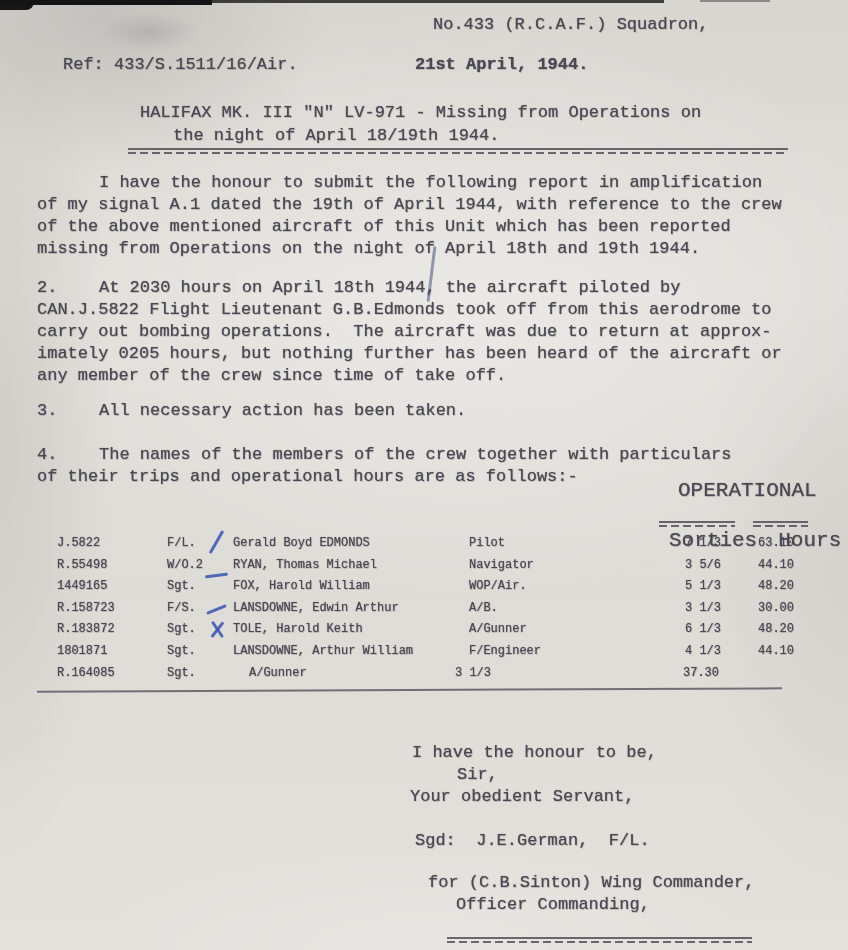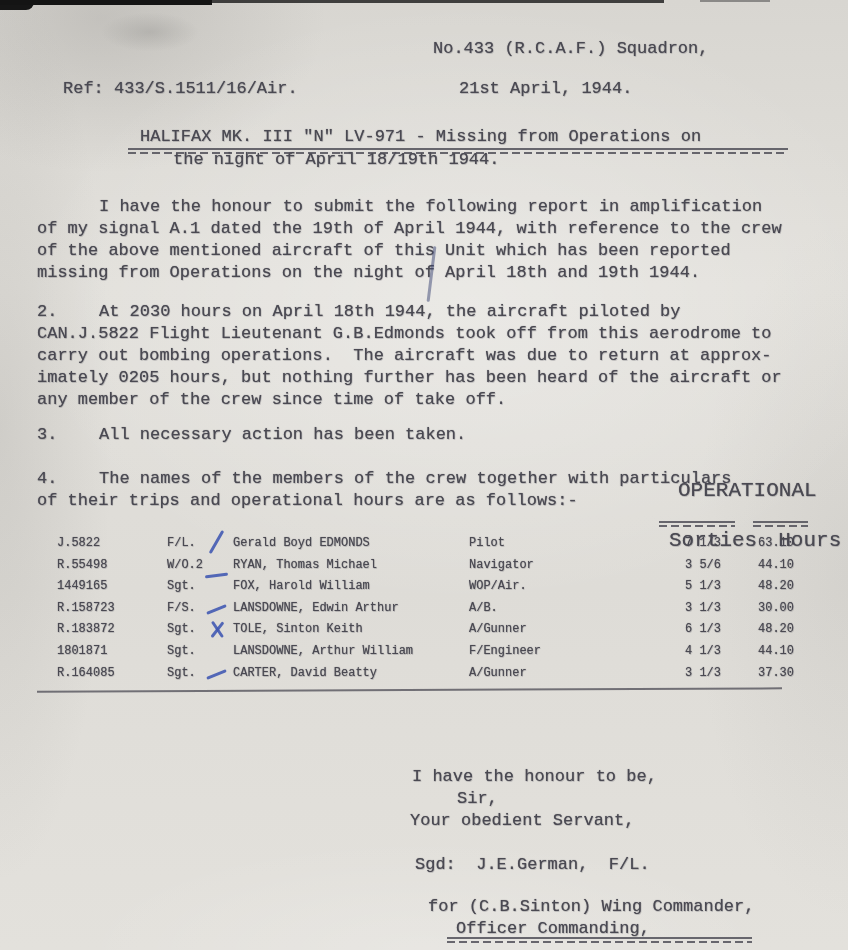--- a/index.html
+++ b/index.html
@@ -9,21 +9,21 @@
     background:
       radial-gradient(ellipse 70px 28px at 150px 32px, rgba(110,110,108,.22), transparent 70%),
       radial-gradient(ellipse 620px 420px at 55% 32%, rgba(255,255,255,.30), transparent 72%),
       radial-gradient(ellipse 320px 220px at 12% 2%, rgba(120,118,115,.22), transparent 70%),
       radial-gradient(ellipse 160px 650px at 0% 45%, rgba(140,138,134,.20), transparent 70%),
       radial-gradient(ellipse 220px 500px at 100% 60%, rgba(150,148,145,.14), transparent 70%),
       radial-gradient(ellipse 500px 160px at 50% 100%, rgba(255,255,255,.18), transparent 70%),
       linear-gradient(180deg,#d8d6d1,#e2e0db 30%,#dedcd7 62%,#e3e1dc);
   }
   .t{position:absolute;white-space:pre-wrap;font-size:17px;line-height:22px;
-     text-shadow:0 0 1px rgba(74,73,82,.75), .7px .7px 0 rgba(74,73,82,.18);margin-top:24px;}
+     text-shadow:0 0 1px rgba(74,73,82,.75), .7px .7px 0 rgba(74,73,82,.18);}
   .para{position:absolute;left:37px;width:780px;}
   .para .num{position:absolute;left:0;top:0;}
   .para .body{text-indent:62px;}
   
   .dline{position:absolute;height:6px;
     background-image:linear-gradient(#52515a,#52515a),
       repeating-linear-gradient(90deg,#52515a 0 8px, transparent 8px 12px);
     background-size:100% 2px,100% 2px;background-position:0 0,0 4px;background-repeat:no-repeat;
     opacity:.85;}
   .sline{position:absolute;height:2px;background:#55545c;opacity:.8;}
@@ -62,21 +62,21 @@
 
 <div class="page">
 
   <div class="corner-tl"></div>
   <div class="edge-top1"></div>
   <div class="edge-top2"></div>
   <div class="edge-top3"></div>
 
   <div class="t" style="left:433px;top:14px;">No.433 (R.C.A.F.) Squadron,</div>
   <div class="t" style="left:63px;top:54px;">Ref: 433/S.1511/16/Air.</div>
-  <div class="t" style="left:459px;top:54px;">21st April, 1944.</div>
+  <div class="t" style="left:415px;top:54px;font-weight:bold;">21st April, 1944.</div>
 
   <div class="t" style="left:140px;top:102px;">HALIFAX MK. III "N" LV-971 - Missing from Operations on</div>
   <div class="t" style="left:173px;top:125px;">the night of April 18/19th 1944.</div>
   <div class="dline" style="left:128px;top:148px;width:660px;"></div>
 
   <div class="para" style="top:172px;">
     <div class="t body" style="position:relative;">I have the honour to submit the following report in amplification
 of my signal A.1 dated the 19th of April 1944, with reference to the crew
 of the above mentioned aircraft of this Unit which has been reported
 missing from Operations on the night of April 18th and 19th 1944.</div>
@@ -134,35 +134,34 @@
 
     <div>R.158723</div>
     <div>F/S.</div>
     <div class="name"><span class="pmark pm-dash"></span><span>LANSDOWNE, Edwin Arthur</span></div>
     <div class="pos">A/B.</div>
     <div class="sor">3 1/3</div>
     <div>30.00</div>
 
     <div>R.183872</div>
     <div>Sgt.</div>
-    <div class="name"><span class="pmark pm-x"></span><span>TOLE, Sinton Keith</span></div>
+    <div class="name"><span class="pmark pm-x"></span><span>TOLE, Harold Keith</span></div>
     <div class="pos">A/Gunner</div>
     <div class="sor">6 1/3</div>
     <div>48.20</div>
 
     <div>1801871</div>
     <div>Sgt.</div>
     <div class="name"><span>LANSDOWNE, Arthur William</span></div>
     <div class="pos">F/Engineer</div>
     <div class="sor">4 1/3</div>
     <div>44.10</div>
 
     <div>R.164085</div>
     <div>Sgt.</div>
-    <div class="name"><span class="pmark pm-dash"></span><span>CARTER, David Beatty</span></div>
     <div class="pos">A/Gunner</div>
     <div class="sor">3 1/3</div>
     <div>37.30</div>
   </div>
 
   <div class="sline" style="left:37px;top:689px;width:745px;transform:rotate(-0.25deg);"></div>
 
   <div class="t" style="left:412px;top:742px;">I have the honour to be,</div>
   <div class="t" style="left:457px;top:764px;">Sir,</div>
   <div class="t" style="left:410px;top:786px;">Your obedient Servant,</div>

